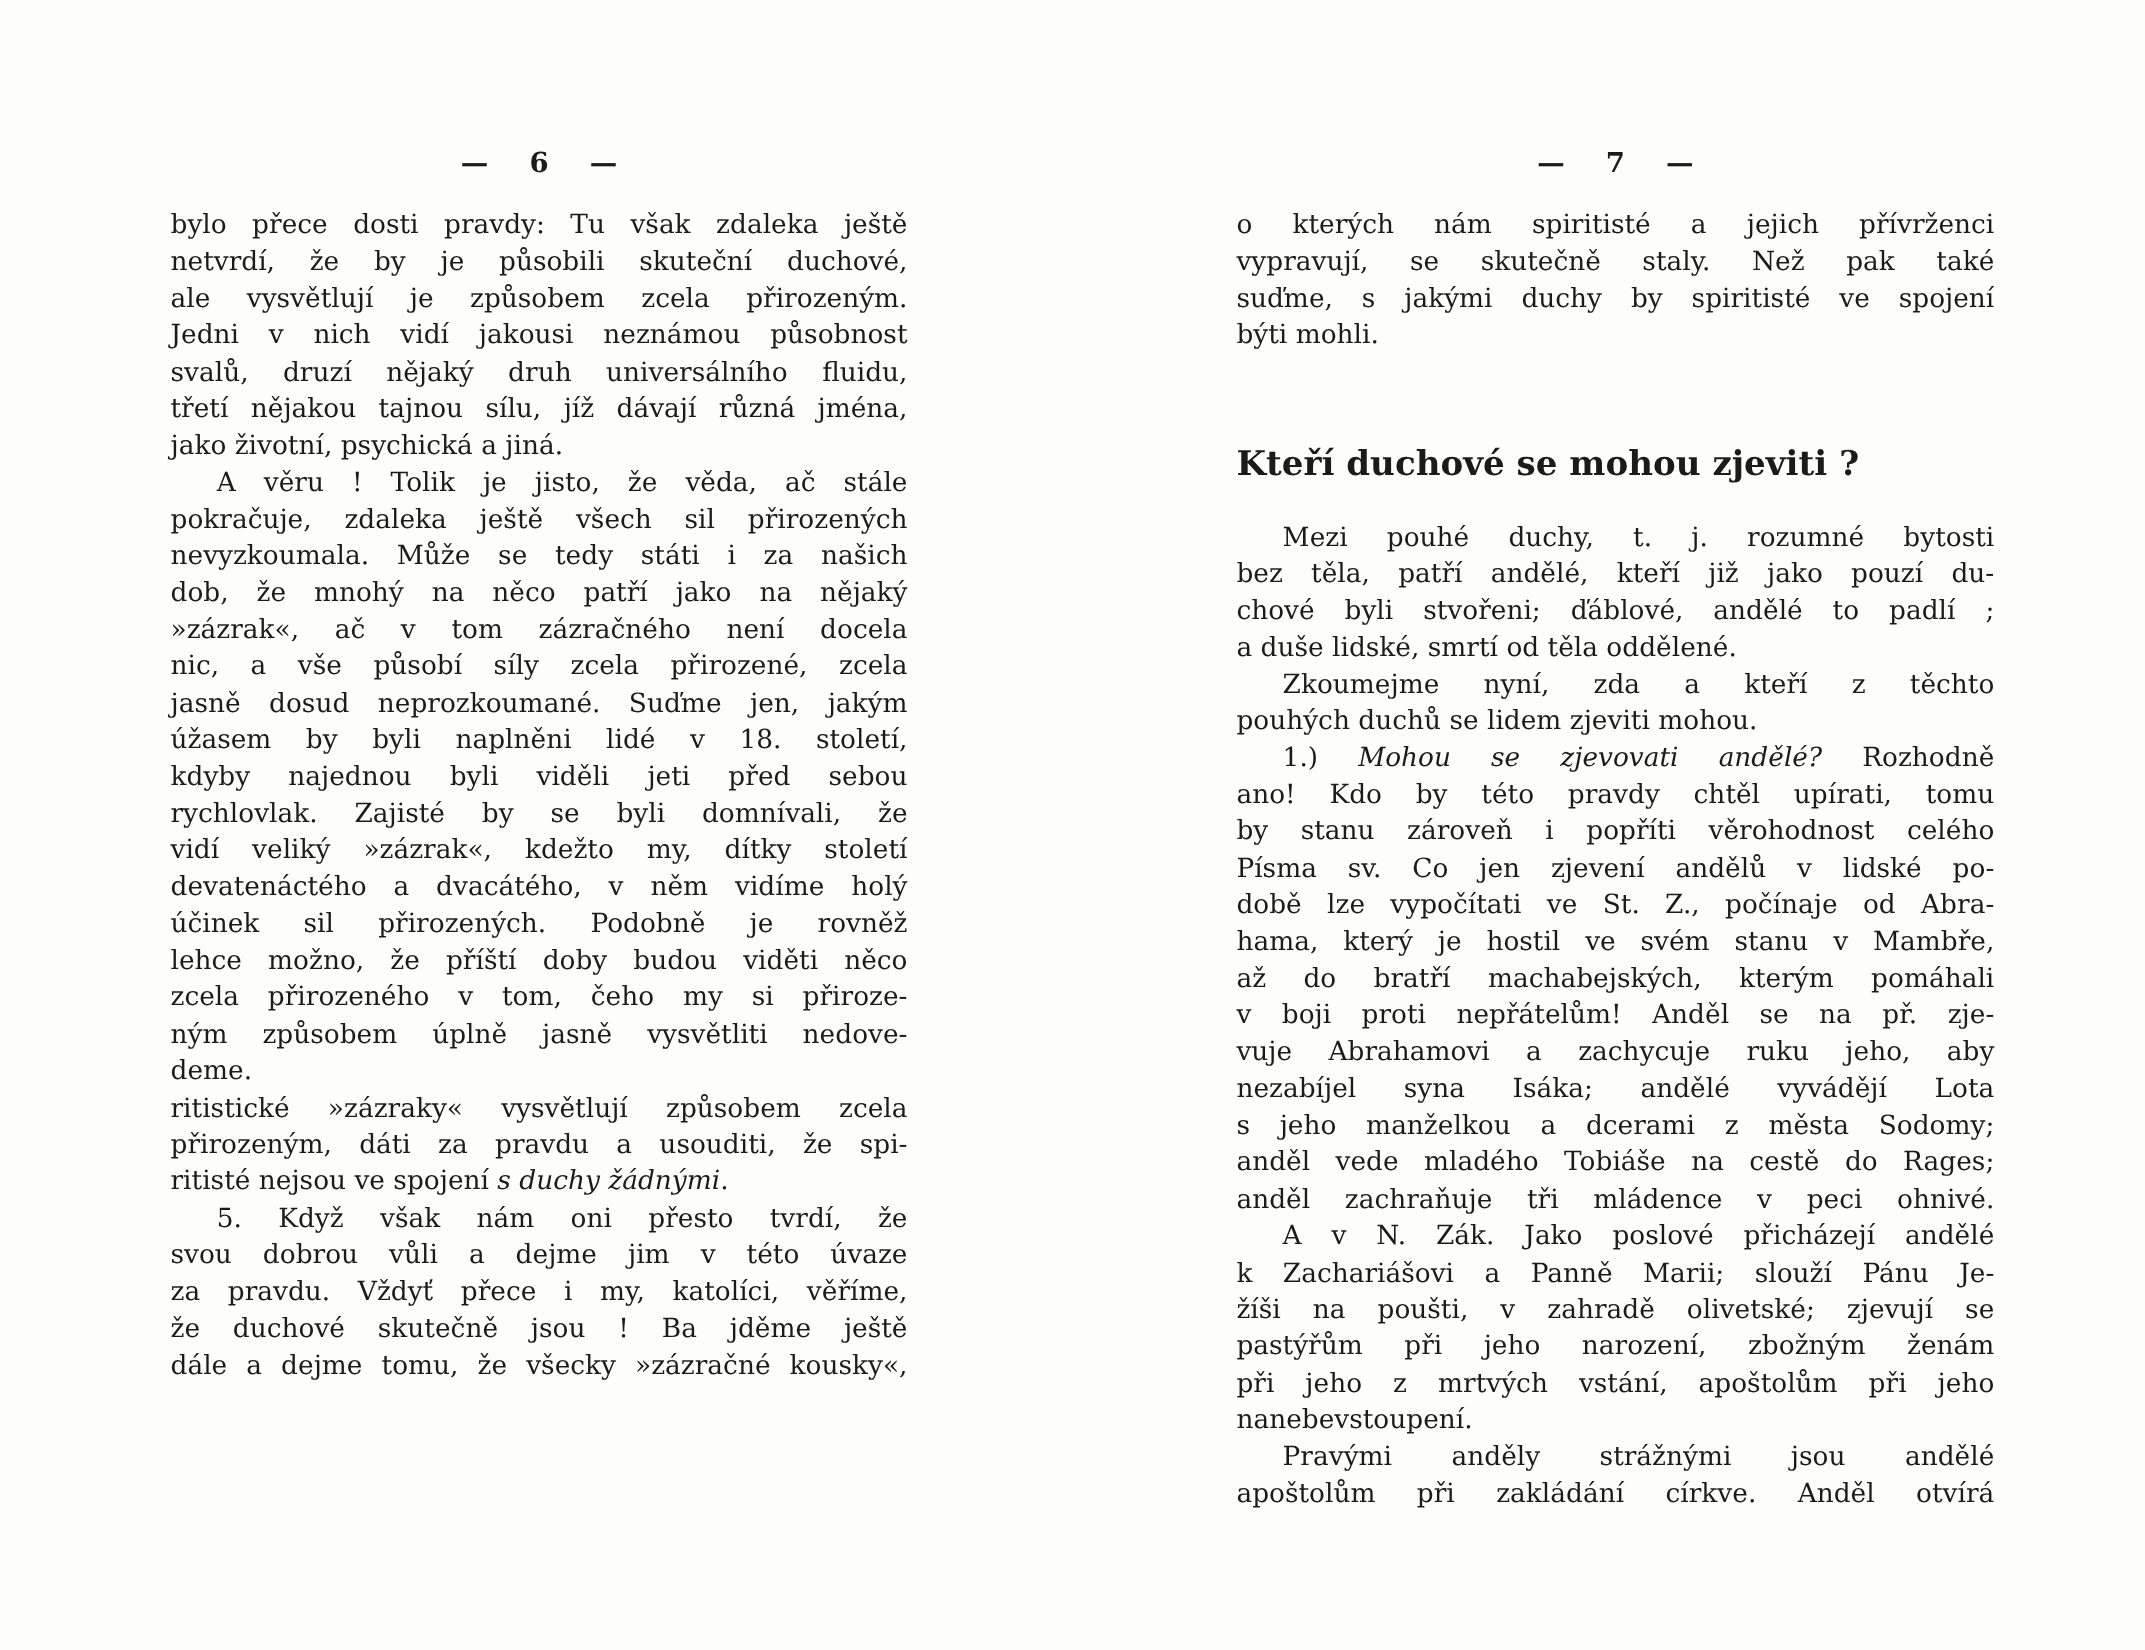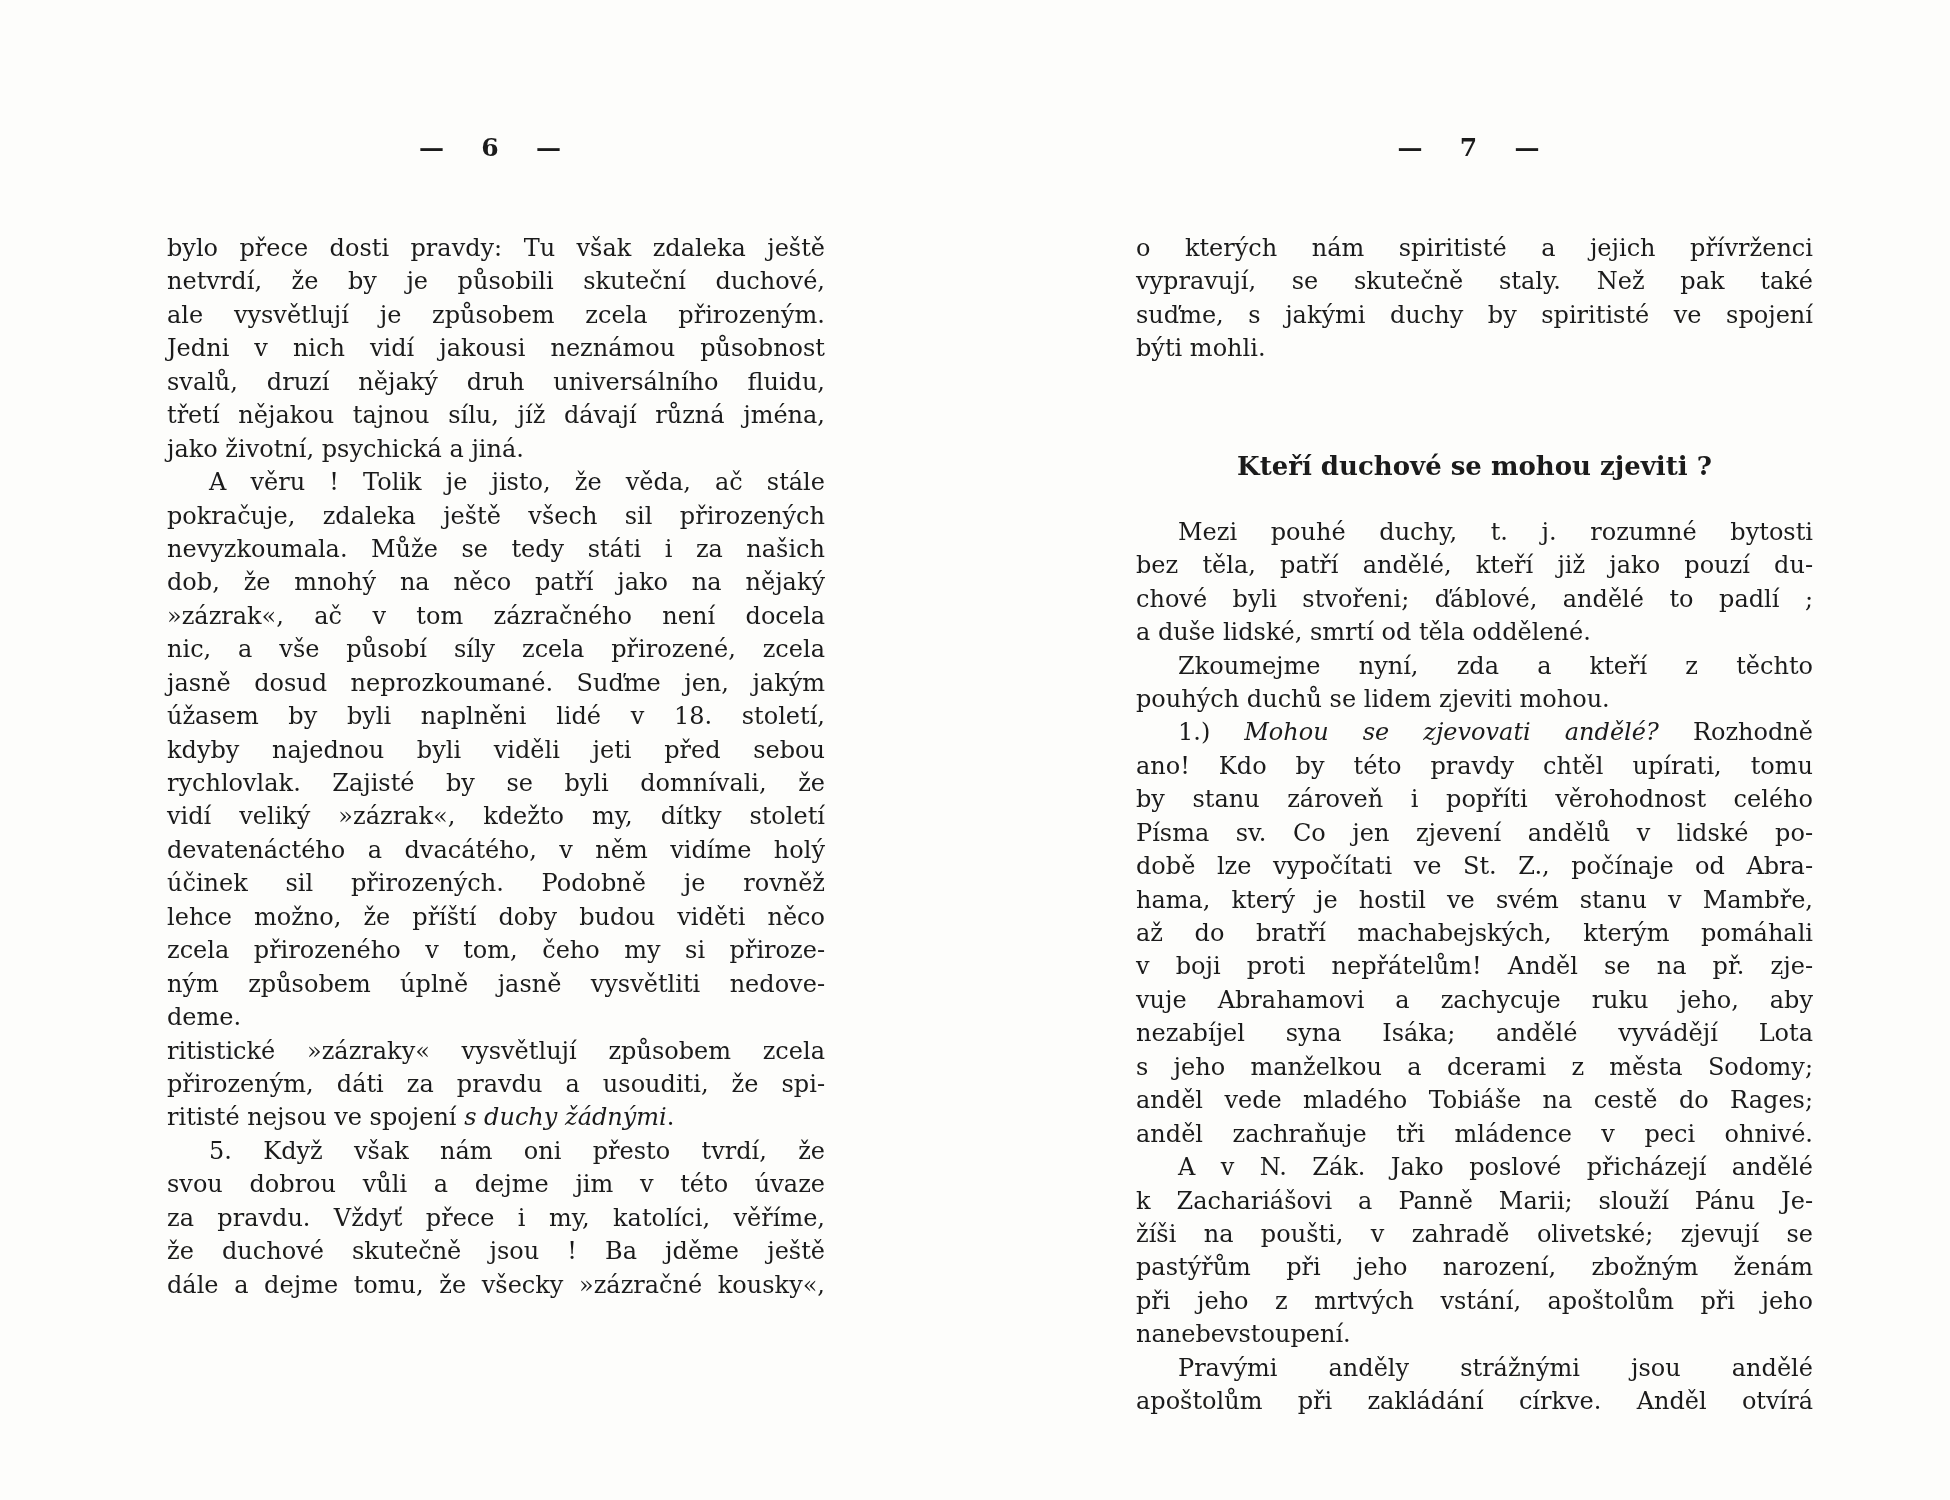--- a/index.html
+++ b/index.html
@@ -31,41 +31,40 @@
     text-align: center;
     font-weight: bold;
     font-size: 25px;
     line-height: 28px;
     white-space: pre;
     word-spacing: 10px;
   }
   .textblock {
     position: absolute;
     top: 188px;
-    left: 12px;
+    left: 0;
     right: 0;
-    margin-top: 44px;
   }
   .line {
     font-size: 24px;
     line-height: 33.45px;
     height: 33.45px;
     text-align: justify;
     text-align-last: justify;
     white-space: normal;
     hyphens: none;
   }
   .line.last { text-align-last: left; }
   .line.ind  { padding-left: 42px; }
   .italic    { font-style: italic; }
   .section-heading {
     margin: 80px 0 30px 0;
-    text-align: center;
+    text-align: left;
     font-weight: bold;
-    font-size: 26px;
+    font-size: 31px;
     line-height: 40px;
   }
 </style>
 </head>
 <body>
 
 <div class="sheet">
 
   <section class="page page-left">
     <div class="page-header">—  6  —</div>

